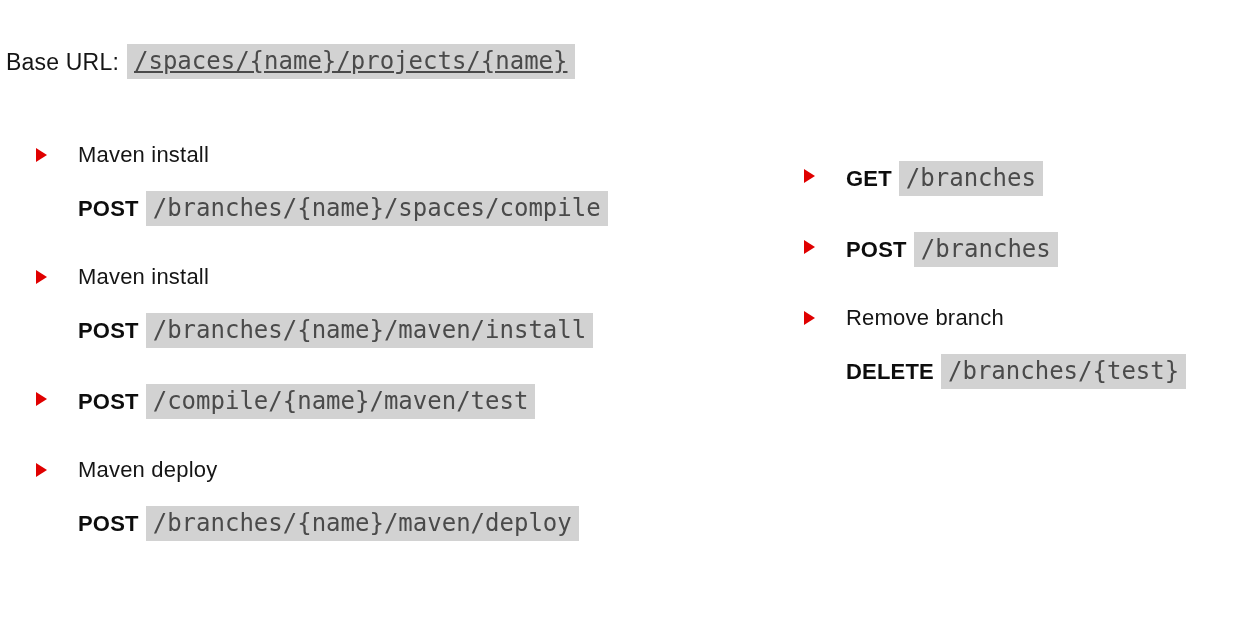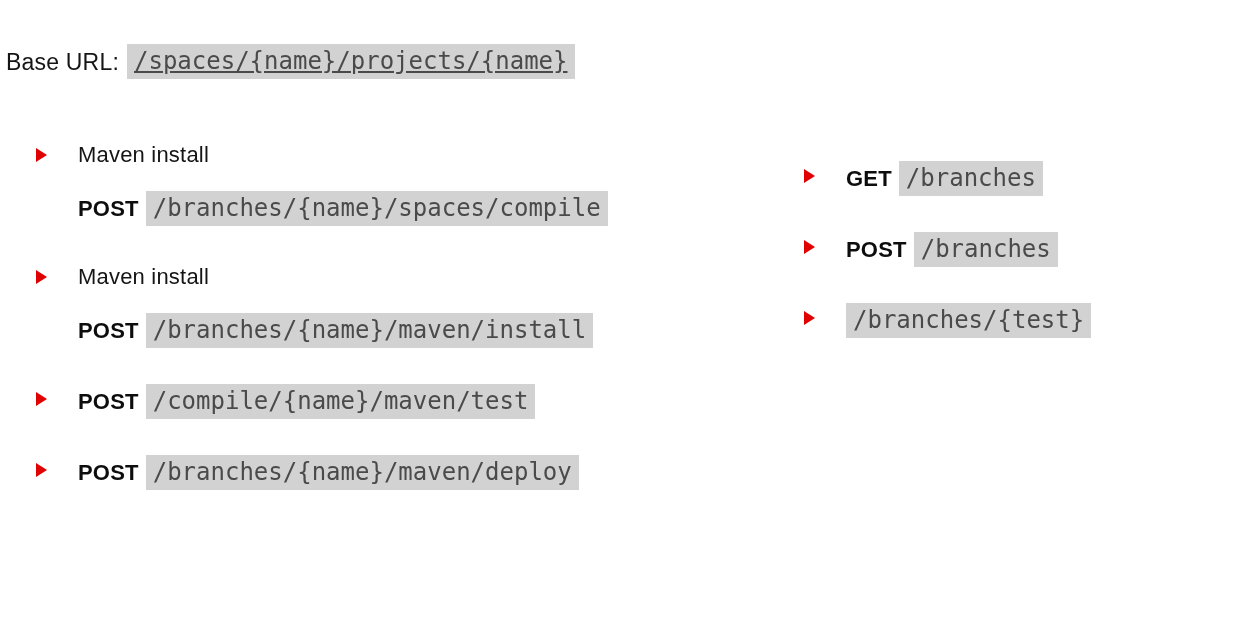--- a/index.html
+++ b/index.html
@@ -120,20 +120,21 @@
       <div class="endpoint-item">
         <span class="bullet"></span>
         <div class="code-line">
           <span class="method">POST</span>
           <span class="code">/compile/{name}/maven/test</span>
         </div>
       </div>
 
       <div class="endpoint-item">
         <span class="bullet"></span>
+        <div class="item-title">Maven deploy</div>
         <div class="code-line">
           <span class="method">POST</span>
           <span class="code">/branches/{name}/maven/deploy</span>
         </div>
       </div>
 
     </div>
 
     <div class="col-right">
 
@@ -148,21 +149,23 @@
       <div class="endpoint-item">
         <span class="bullet"></span>
         <div class="code-line">
           <span class="method">POST</span>
           <span class="code">/branches</span>
         </div>
       </div>
 
       <div class="endpoint-item">
         <span class="bullet"></span>
+        <div class="item-title">Remove branch</div>
         <div class="code-line">
+          <span class="method">DELETE</span>
           <span class="code">/branches/{test}</span>
         </div>
       </div>
 
     </div>
 
   </div>
 </div>
 
 </body></html>

